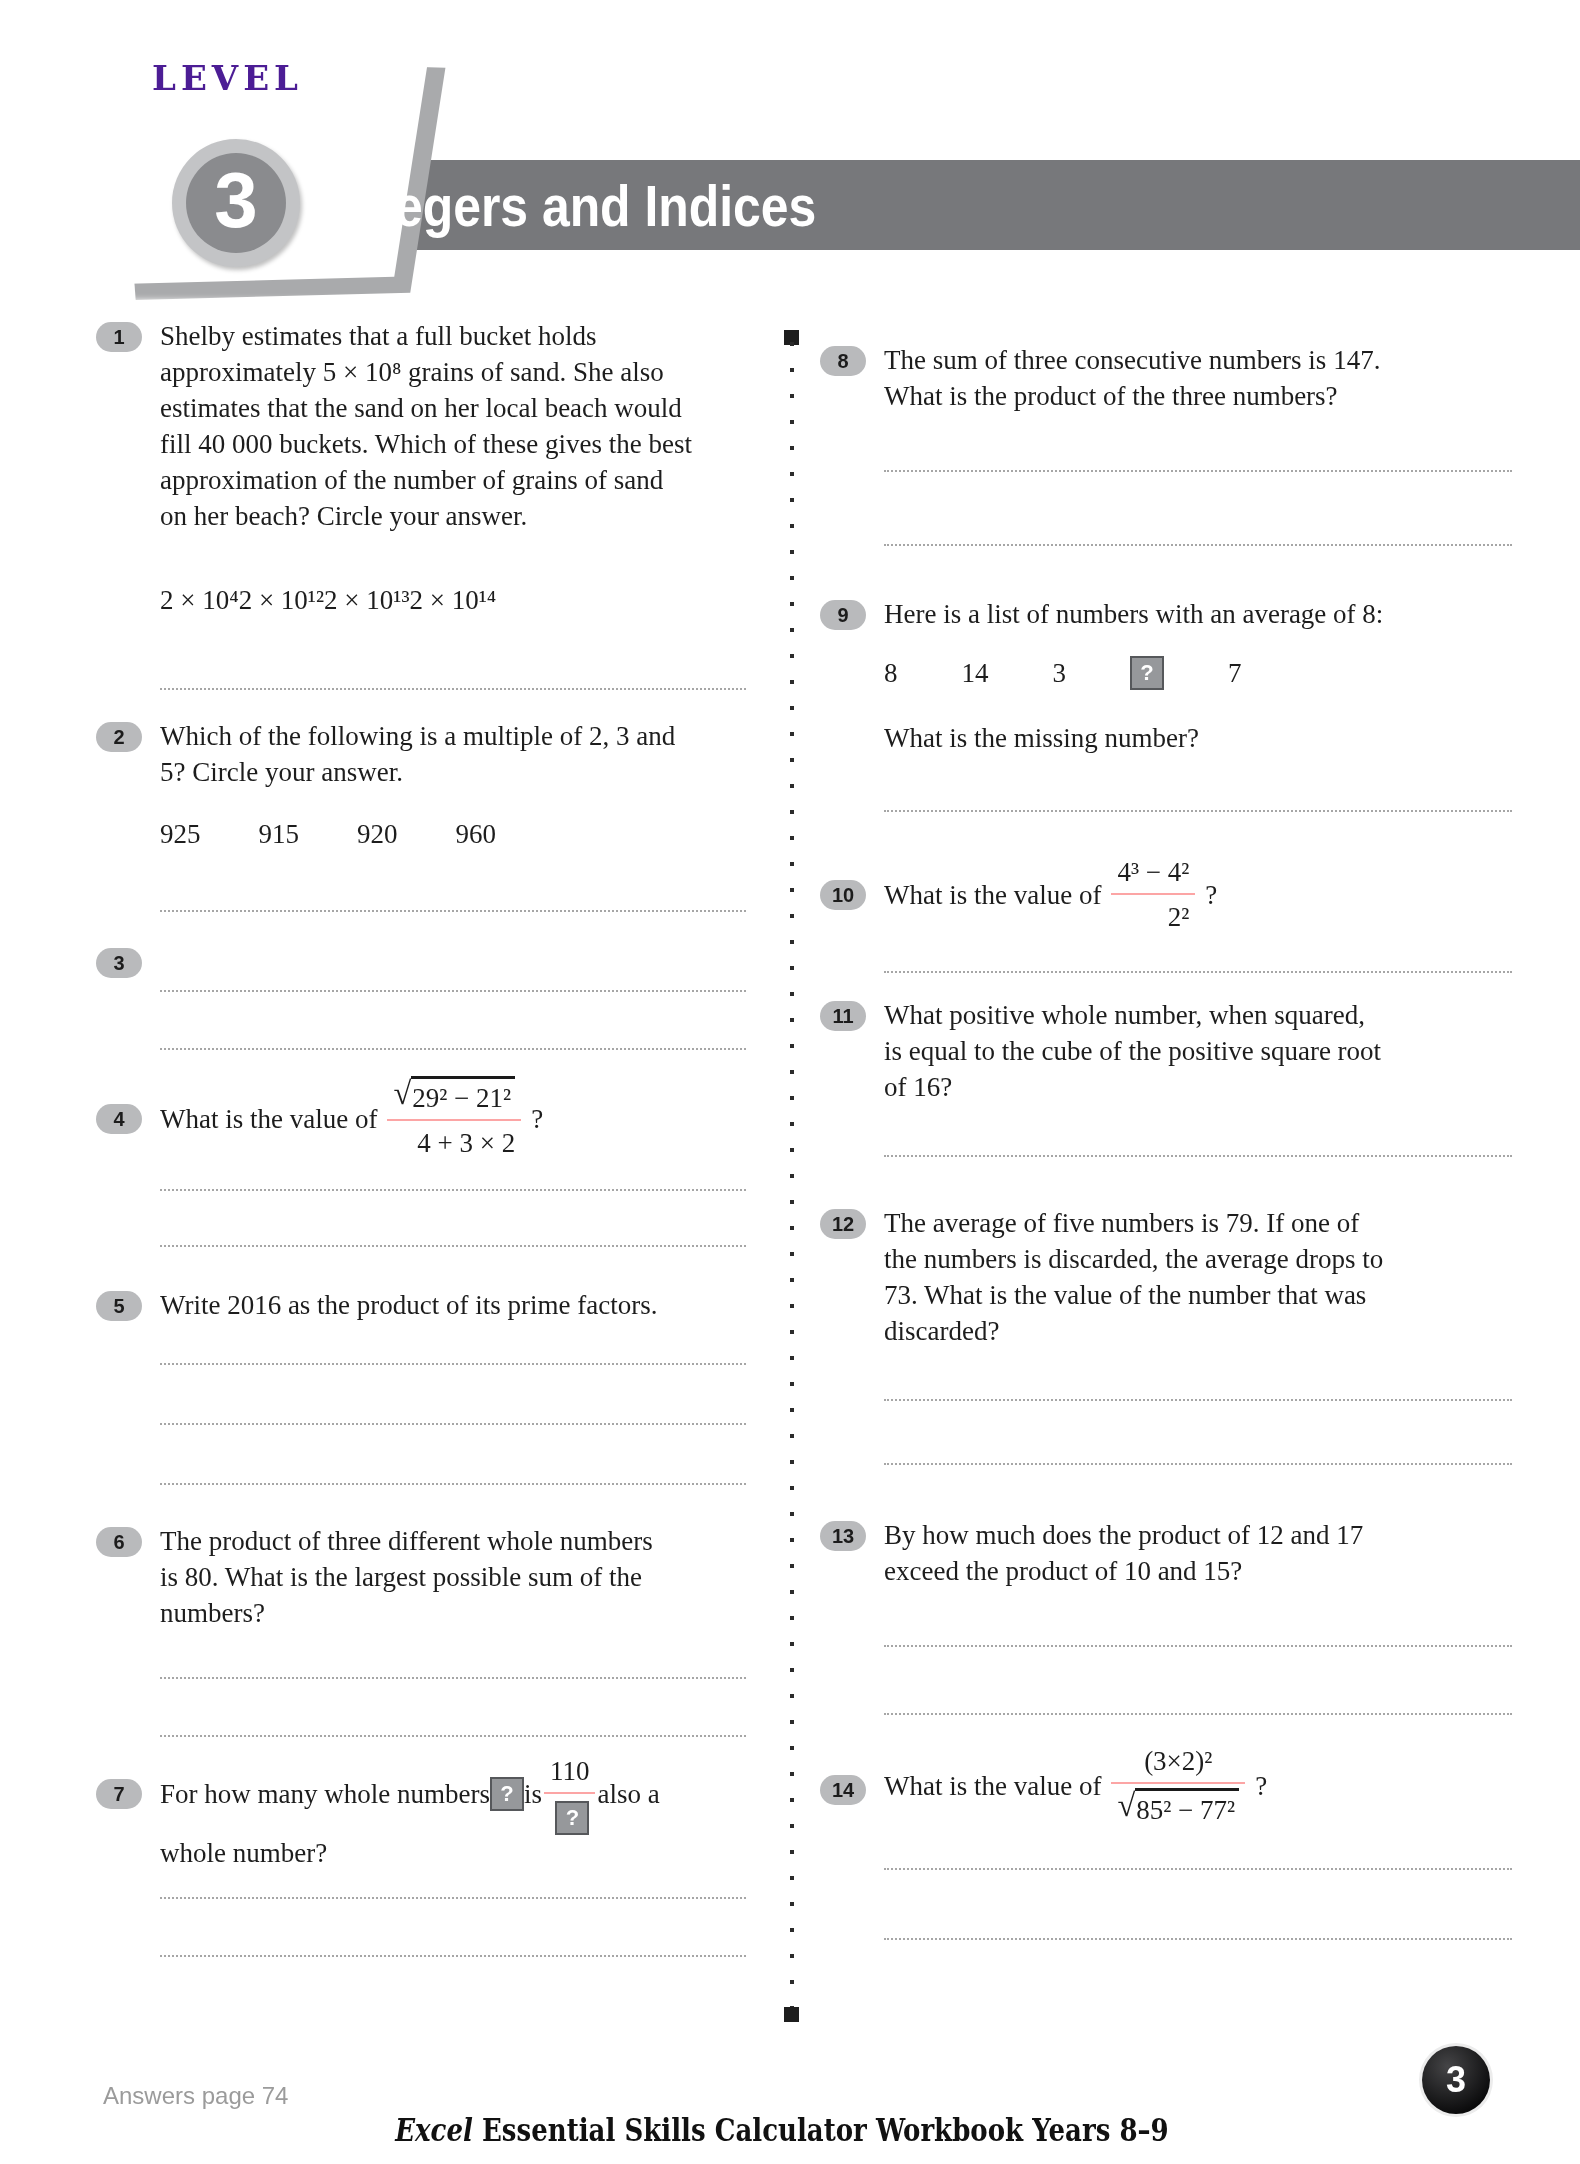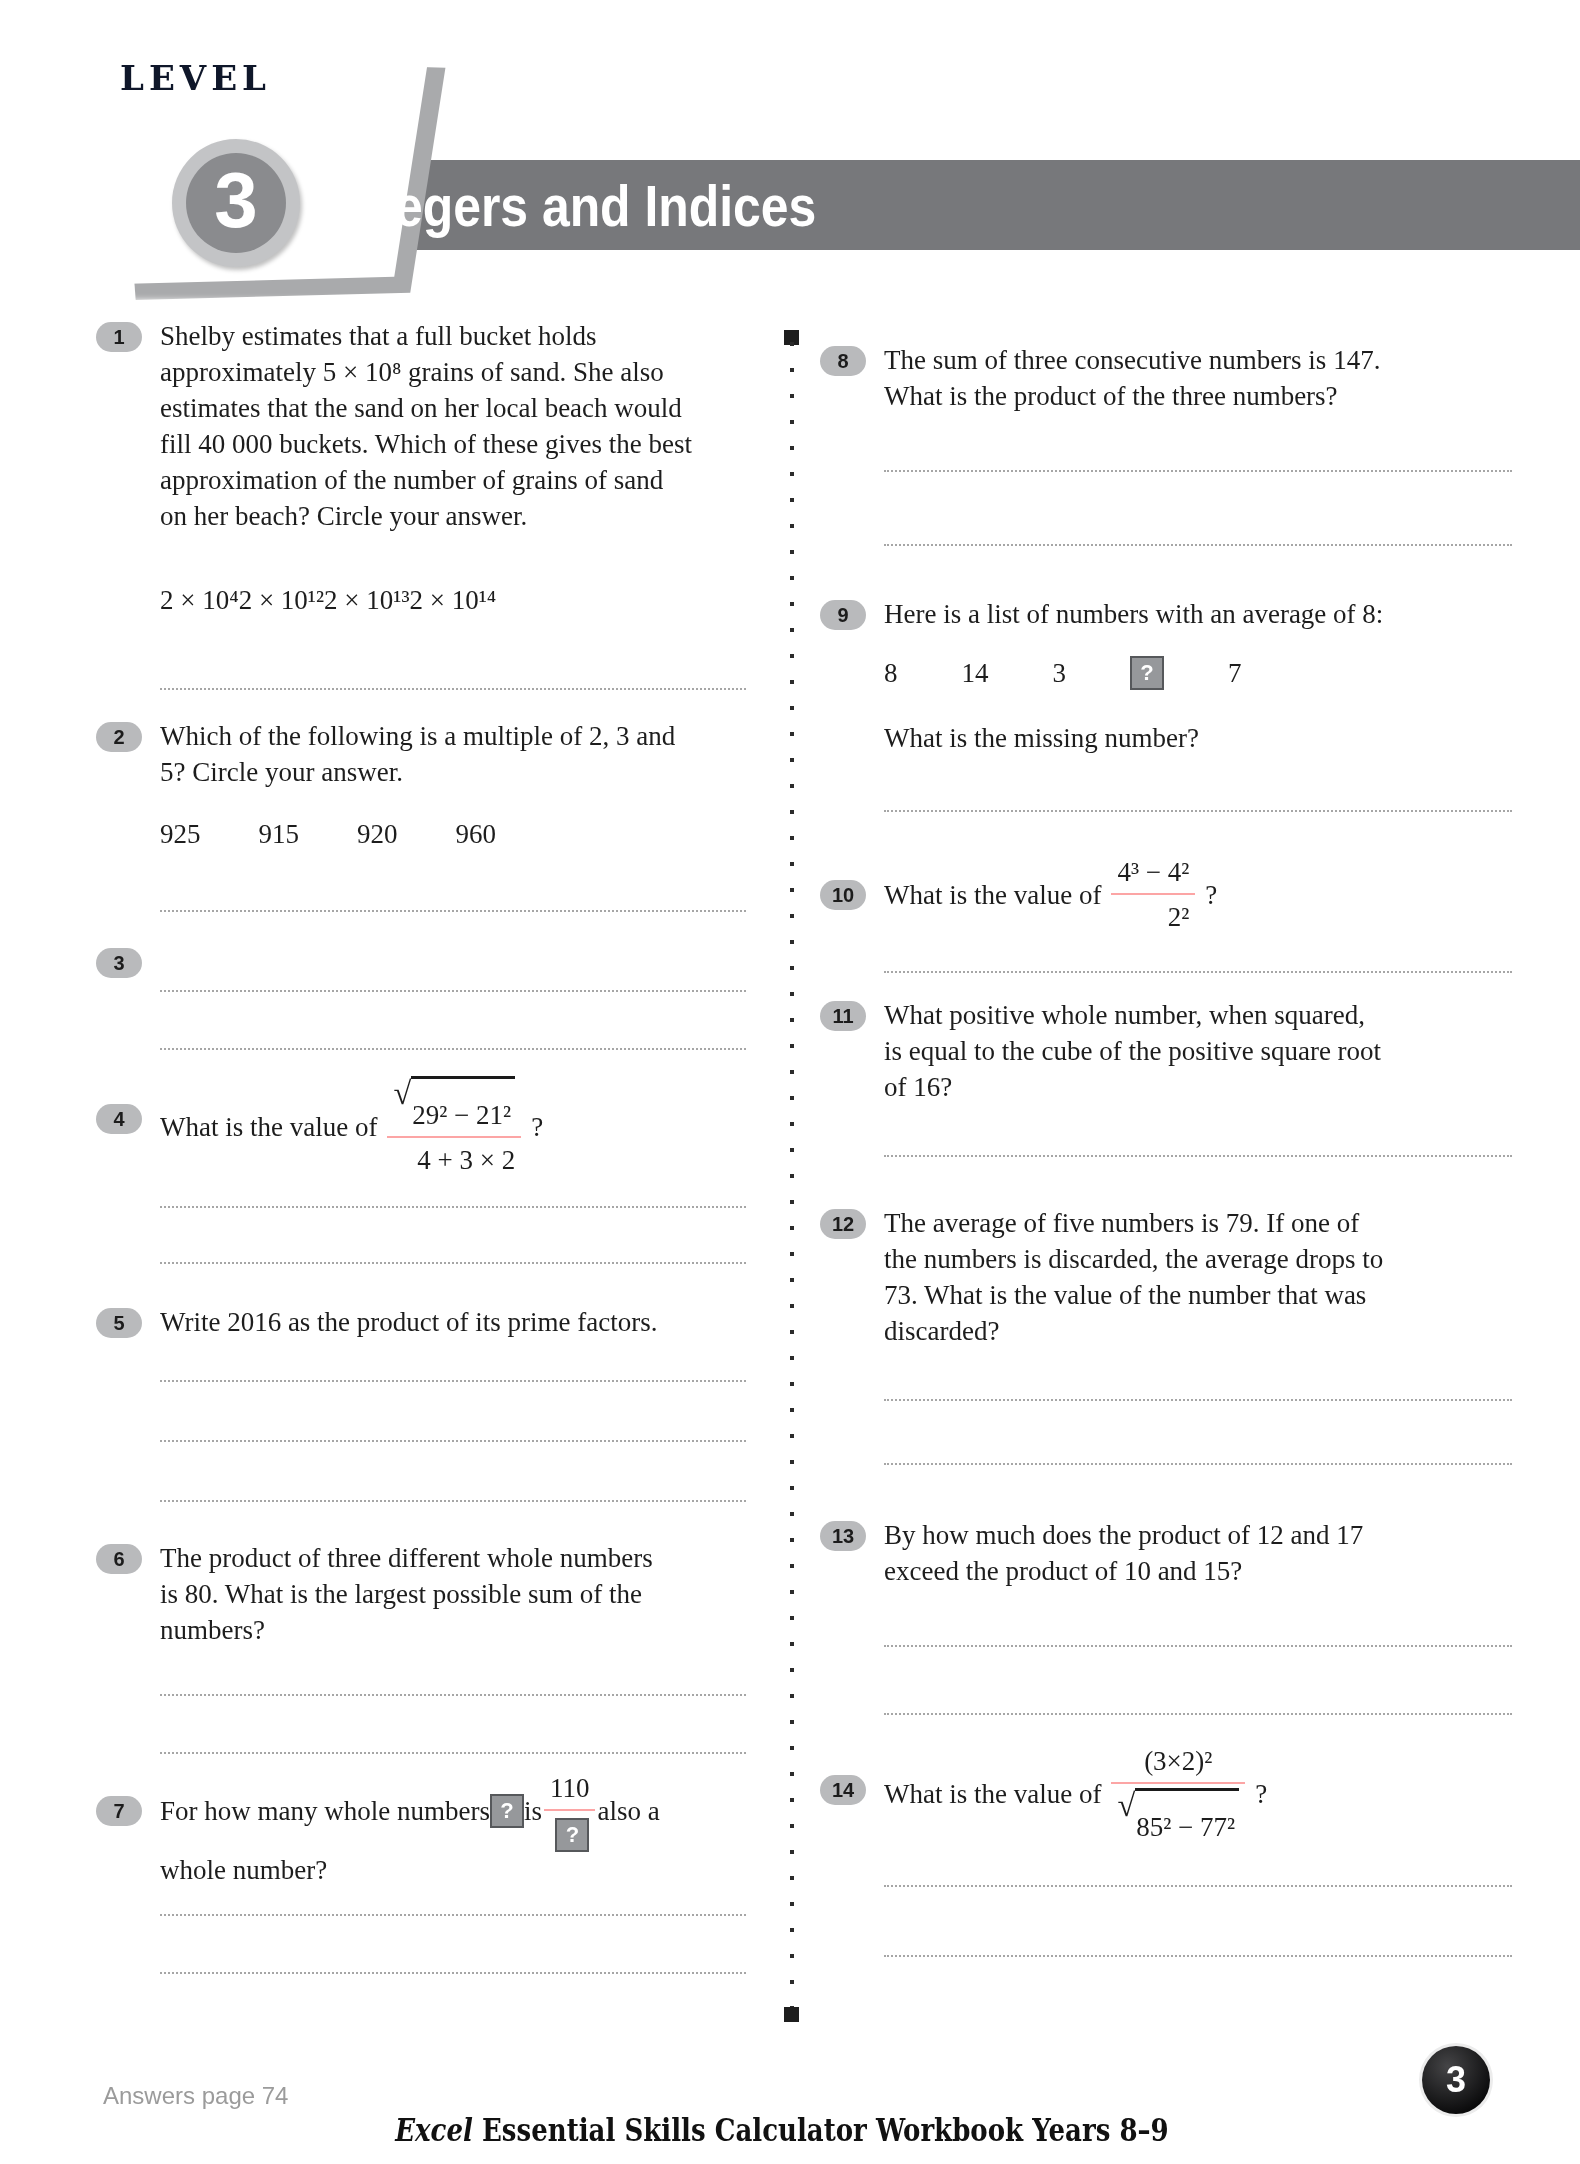--- a/index.html
+++ b/index.html
@@ -8,22 +8,22 @@
 
   
   .hdr-bar{position:absolute;left:296px;top:160px;width:1284px;height:90px;background:#77787b;}
   .hdr-title{position:absolute;left:334px;top:160px;height:90px;display:flex;align-items:center;}
   .hdr-title span{display:inline-block;transform:scaleX(.86);transform-origin:left center;
         font:bold 58px "Liberation Sans",sans-serif;color:#fff;letter-spacing:0px;white-space:pre;}
   .badge-shadow{position:absolute;left:104px;top:58px;width:352px;height:242px;background:#a9aaac;
         clip-path:polygon(4% 0,97% 4%,87% 97%,9% 100%);filter:blur(3px);}
   .badge-card{position:absolute;left:88px;top:42px;width:352px;height:242px;background:#ffffff;
         clip-path:polygon(4% 0,97% 4%,87% 97%,9% 100%);}
-  .level-label{position:absolute;left:120px;top:58px;font:bold 34px "DejaVu Serif",serif;
-        letter-spacing:5px;color:#0f172a;}
+  .level-label{position:absolute;left:152px;top:58px;font:bold 34px "DejaVu Serif",serif;
+        letter-spacing:5px;color:#4c1d95;}
   .lvl-ring{position:absolute;left:172px;top:139px;width:128px;height:128px;border-radius:50%;
         background:#c3c4c6;box-shadow:2px 3px 4px rgba(0,0,0,.25);}
   .lvl-inner{position:absolute;left:14px;top:14px;width:100px;height:100px;border-radius:50%;
         background:#8a8b8e;display:flex;align-items:center;justify-content:center;}
   .lvl-inner span{font:bold 78px "Liberation Sans",sans-serif;color:#fff;transform:translateY(-3px);}
 
   
   .col{position:absolute;top:318px;}
   .col.left{left:96px;width:680px;}
   .col.right{left:820px;width:712px;}
@@ -44,21 +44,21 @@
         box-sizing:border-box;align-items:center;justify-content:center;
         font:bold 22px "Liberation Sans",sans-serif;color:#fff;}
 
   
   .mathrow{display:flex;align-items:center;font-size:27px;line-height:36px;}
   .frac{display:inline-block;text-align:center;vertical-align:middle;margin:0 10px;}
   .fnum{display:block;padding:0 6px 3px;}
   .fden{display:block;border-top:2px solid #fca5a5;padding:4px 6px 0;text-align:right;}
   .rootwrap{display:inline-flex;align-items:flex-start;}
   .sqrt-sign{font-size:1.2em;line-height:1.05;font-weight:bold;}
-  .overline{border-top:3px solid #1a1a1a;padding:18px 4px 0 1px;}
+  .overline{border-top:3px solid #1a1a1a;padding:1px 4px 0 1px;}
   .fden .qbox{margin-top:2px;}
 
   
   .divider{position:absolute;left:784px;top:330px;height:1692px;width:16px;}
   .divider .dots{position:absolute;left:6px;top:12px;bottom:12px;width:4px;
         background:repeating-linear-gradient(to bottom,#2b2b2b 0 4px,transparent 4px 26px);}
   .divider .sq{position:absolute;left:0;width:15px;height:15px;background:#1e1e1e;}
   .divider .sq.top{top:0;} .divider .sq.bot{bottom:0;}
 
   

